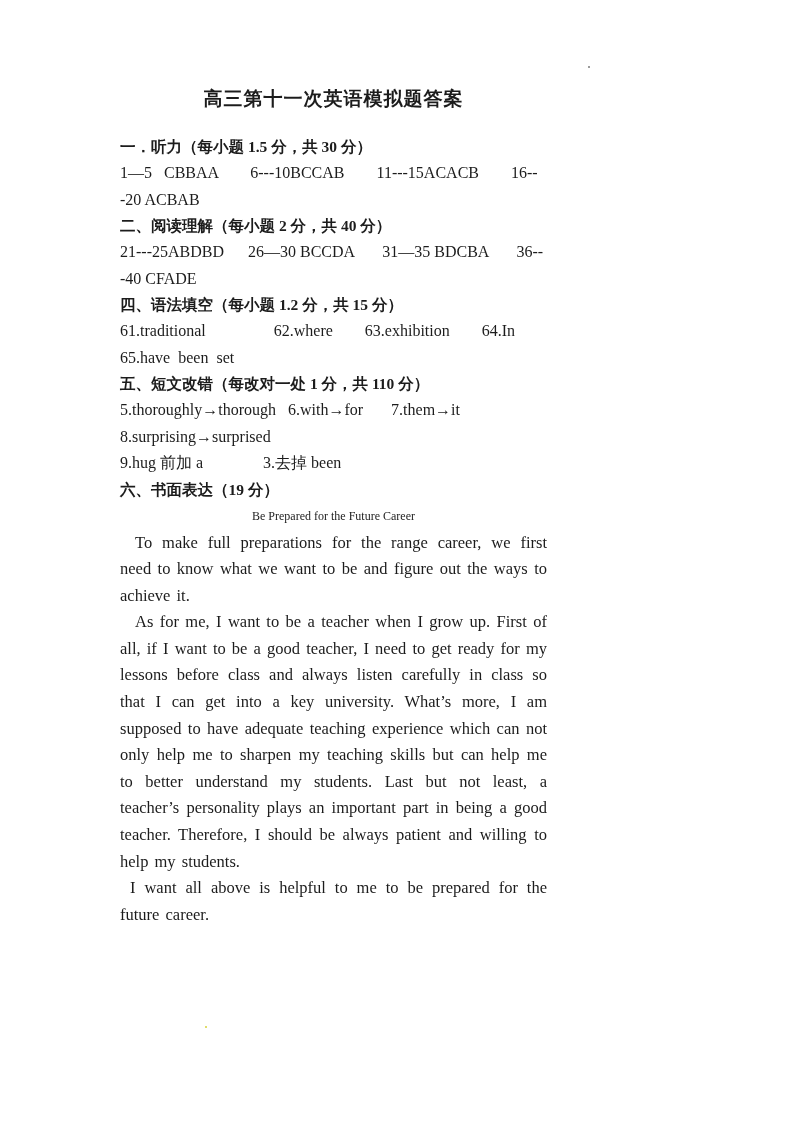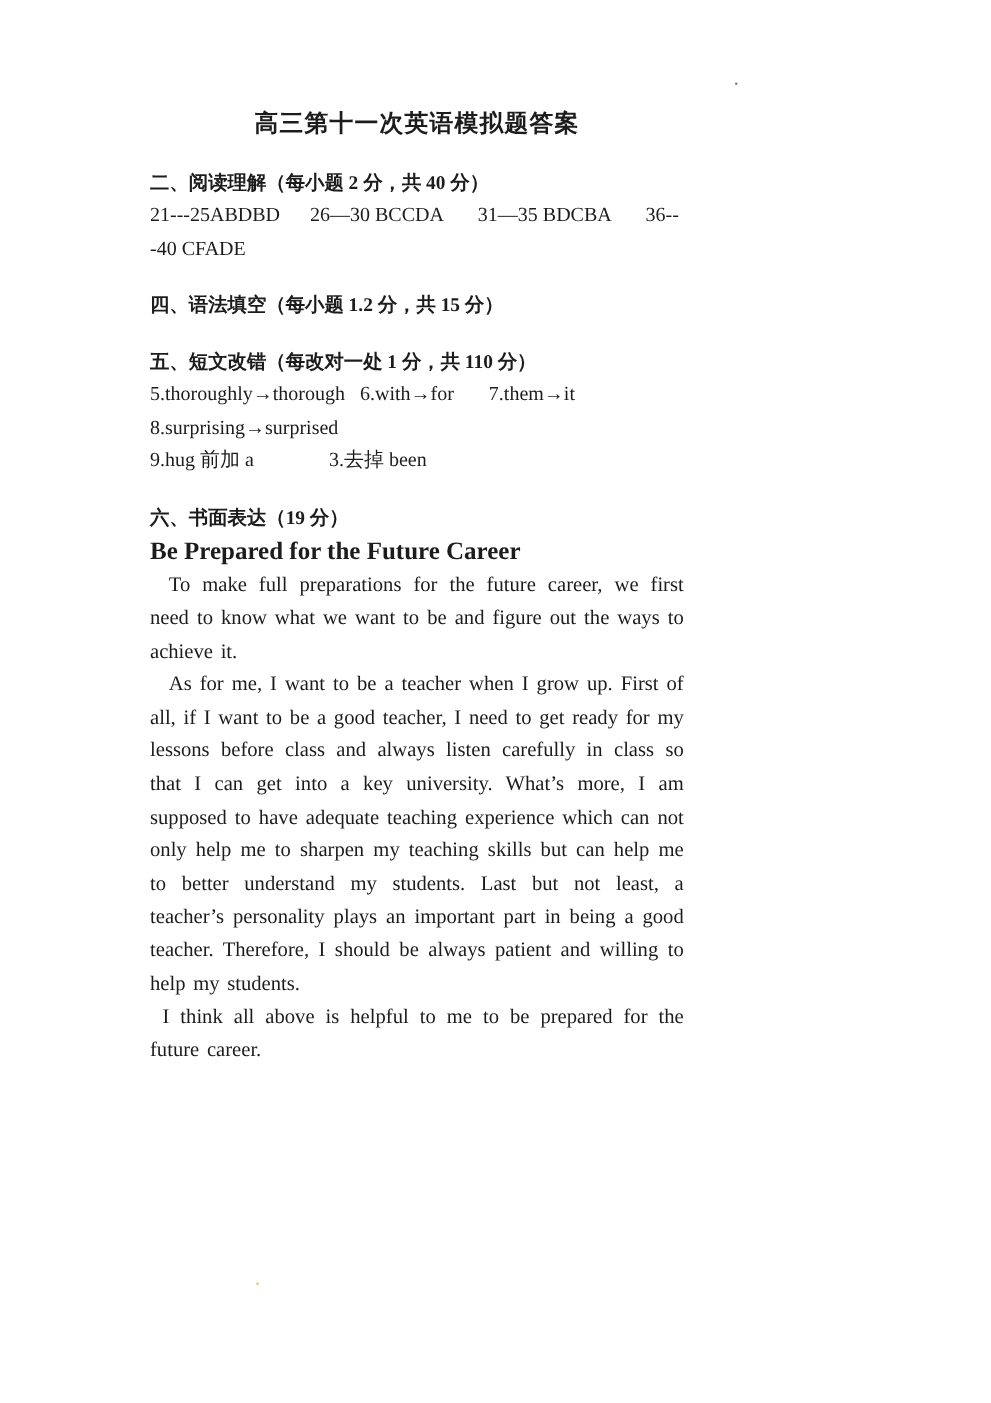--- a/index.html
+++ b/index.html
@@ -20,42 +20,41 @@
   }
   .doc-title {
     text-align: center;
     font-size: 19px;
     font-weight: bold;
     letter-spacing: 1px;
     margin-bottom: 22px;
     font-family: "Liberation Serif", "DejaVu Sans", serif;
   }
   .section {
-    margin-top: 19px;
   }
   .section-heading {
     font-size: 15.5px;
     font-weight: bold;
     line-height: 26px;
     white-space: pre-wrap;
     font-family: "Liberation Serif", "DejaVu Sans", serif;
   }
   .answer-line {
     font-size: 16px;
     line-height: 26.5px;
     white-space: pre-wrap;
     font-family: "Liberation Serif", "DejaVu Sans", serif;
   }
   .essay {
     margin-top: 0;
   }
   .essay-title {
-    text-align: left;
-    font-size: 20px;
-    font-weight: bold;
+    text-align: center;
+    font-size: 12px;
+    font-weight: normal;
     line-height: 27px;
     margin-top: 0;
   }
   .essay p {
     margin: 0;
     font-size: 16.5px;
     line-height: 26.6px;
     text-align: justify;
     word-spacing: 2px;
   }
@@ -83,41 +82,46 @@
 </head>
 <body>
 
 <div class="page">
 
   <div class="stray-mark top"></div>
   <div class="stray-mark bottom"></div>
 
   <div class="doc-title">高三第十一次英语模拟题答案</div>
 
+  <div class="section" style="margin-top:0">
+    <div class="section-heading">一．听力（每小题 1.5 分，共 30 分）</div>
+    <div class="answer-line">1—5   CBBAA        6---10BCCAB        11---15ACACB        16---20 ACBAB</div>
+  </div>
 
   <div class="section">
     <div class="section-heading">二、阅读理解（每小题 2 分，共 40 分）</div>
     <div class="answer-line">21---25ABDBD      26—30 BCCDA       31—35 BDCBA       36---40 CFADE</div>
   </div>
 
 
   <div class="section">
     <div class="section-heading">四、语法填空（每小题 1.2 分，共 15 分）</div>
+    <div class="answer-line">61.traditional                 62.where        63.exhibition        64.In                65.have  been  set</div>
   </div>
 
   <div class="section">
     <div class="section-heading">五、短文改错（每改对一处 1 分，共 110 分）</div>
     <div class="answer-line">5.thoroughly→thorough   6.with→for       7.them→it          8.surprising→surprised</div>
     <div class="answer-line">9.hug 前加 a               3.去掉 been</div>
   </div>
 
   <div class="section">
     <div class="section-heading">六、书面表达（19 分）</div>
   </div>
 
   <div class="essay">
     <div class="essay-title">Be Prepared for the Future Career</div>
-    <p class="indent-lg">To make full preparations for the future career, we first need to know what we want to be and figure out the ways to achieve it.</p>
+    <p class="indent-lg">To make full preparations for the range career, we first need to know what we want to be and figure out the ways to achieve it.</p>
     <p class="indent-lg">As for me, I want to be a teacher when I grow up. First of all, if I want to be a good teacher, I need to get ready for my lessons before class and always listen carefully in class so that I can get into a key university. What’s more, I am supposed to have adequate teaching experience which can not only help me to sharpen my teaching skills but can help me to better understand my students. Last but not least, a teacher’s personality plays an important part in being a good teacher. Therefore, I should be always patient and willing to help my students.</p>
-    <p class="indent-sm">I think all above is helpful to me to be prepared for the future career.</p>
+    <p class="indent-sm">I want all above is helpful to me to be prepared for the future career.</p>
   </div>
 
 </div>
 
 </body></html>

